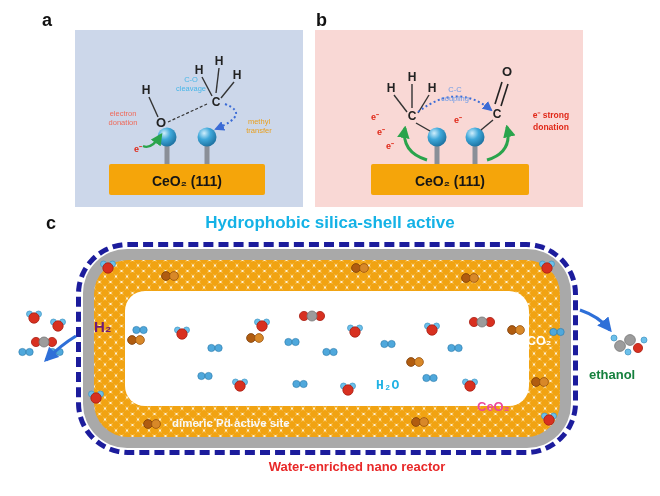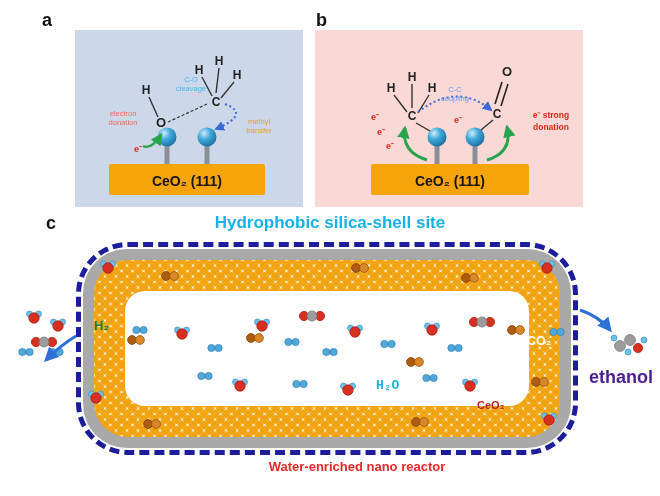--- a/index.html
+++ b/index.html
@@ -17,26 +17,26 @@
     background-image:
       radial-gradient(circle, #f1a312 0 4px, rgba(0,0,0,0) 4.6px),
       radial-gradient(circle, #f1a312 0 4px, rgba(0,0,0,0) 4.6px);
     background-size:11px 11px,11px 11px;
     background-position:0 0,5.5px 5.5px;}
   .reactor-inner{width:100%;height:100%;background:#ffffff;border-radius:20px;}
   .overlay{position:absolute;left:0;top:0;width:660px;height:496px;z-index:20;pointer-events:none;}
   .clabel{position:absolute;z-index:30;font-weight:bold;white-space:nowrap;}
   .c-title{left:0;top:213px;width:660px;text-align:center;font-size:17px;color:#14b2e6;}
   .c-caption{left:0;top:459px;width:660px;text-align:center;font-size:13px;color:#e82828;padding-left:27px;}
-  .c-h2{left:94px;top:318px;font-size:13px;color:#15803d;}
+  .c-h2{left:94px;top:318px;font-size:15px;color:#701a75;}
   .c-h2o{left:376px;top:378px;font-size:13px;color:#20b2e4;font-family:Liberation Mono, monospace;}
   .c-co2{left:527px;top:334px;font-size:12.5px;color:#ffffff;}
-  .c-ceo2{left:477px;top:399px;font-size:11px;color:#b91c1c;}
+  .c-ceo2{left:477px;top:399px;font-size:13px;color:#ec4899;}
   .c-pd{left:172px;top:417px;font-size:11.5px;font-weight:600;color:#f8f8f8;}
-  .c-ethanol{left:589px;top:367px;font-size:18px;color:#4c1d95;}
+  .c-ethanol{left:589px;top:367px;font-size:13px;color:#15803d;}
   
   .aO{fill:#d83020;stroke:#a82014;stroke-width:.8;}
   .aH{fill:#6cc0ea;stroke:#3e92c2;stroke-width:.7;}
   .aH2{fill:#4fa8dc;stroke:#2f80b0;stroke-width:.7;}
   .aC{fill:#9c9c9c;stroke:#767676;stroke-width:.8;}
   .aPd1{fill:#b05c10;stroke:#7e3f08;stroke-width:.8;}
   .aPd2{fill:#d88828;stroke:#9a5410;stroke-width:.8;}
 </style>
 </head>
 <body>
@@ -235,21 +235,22 @@
     <use href="#m-pd" x="255" y="338"></use>
     <use href="#m-pd" x="415" y="362"></use>
     <use href="#m-pd" x="540" y="382"></use>
 
     <use href="#m-eth" x="628" y="344"></use>
 
     <path d="M76,336 C66,342 56,350 46,360" fill="none" stroke="#2e6fd8" stroke-width="3.2" marker-end="url(#arrC)"></path>
     <path d="M580,310 C592,314 602,320 610,330" fill="none" stroke="#2e6fd8" stroke-width="3.2" marker-end="url(#arrC)"></path>
   </svg>
 
-  <div class="clabel c-title">Hydrophobic silica-shell site</div>
+  <div class="clabel c-title">Hydrophobic silica-shell active</div>
   <div class="clabel c-caption">Water-enriched nano reactor</div>
   <div class="clabel c-h2">H₂</div>
   <div class="clabel c-h2o">H₂O</div>
   <div class="clabel c-co2">CO₂</div>
   <div class="clabel c-ceo2">CeO₂</div>
+  <div class="clabel c-pd">dimeric Pd active site</div>
   <div class="clabel c-ethanol">ethanol</div>
 
 </div>
 
 </body></html>

